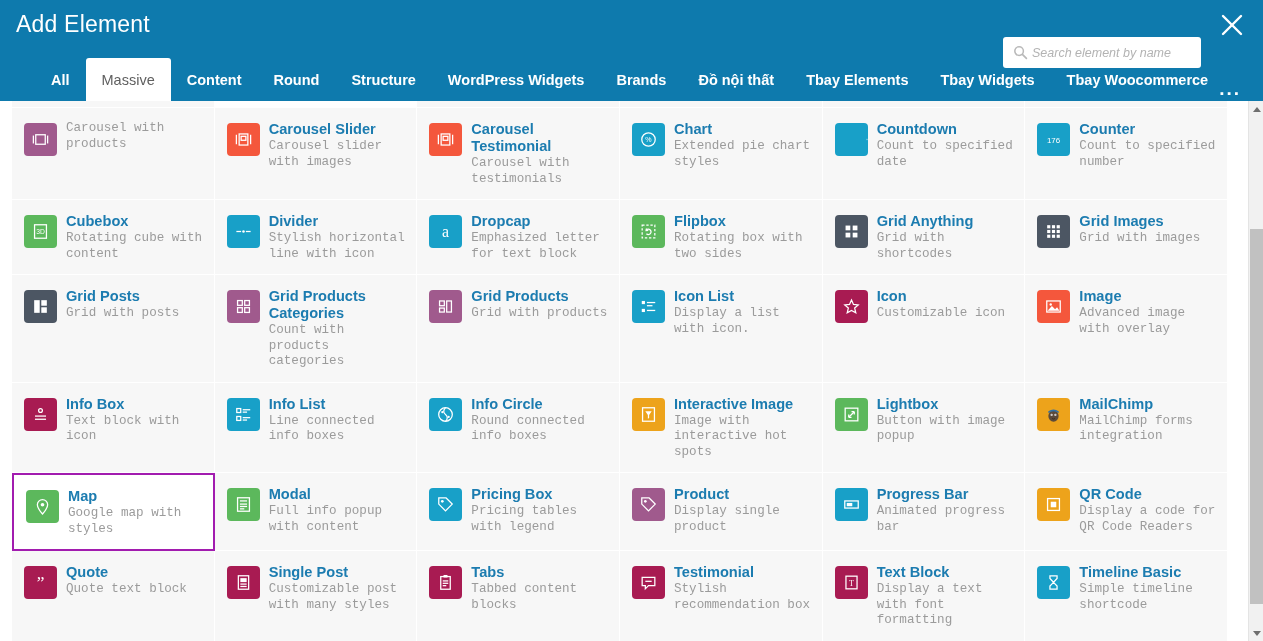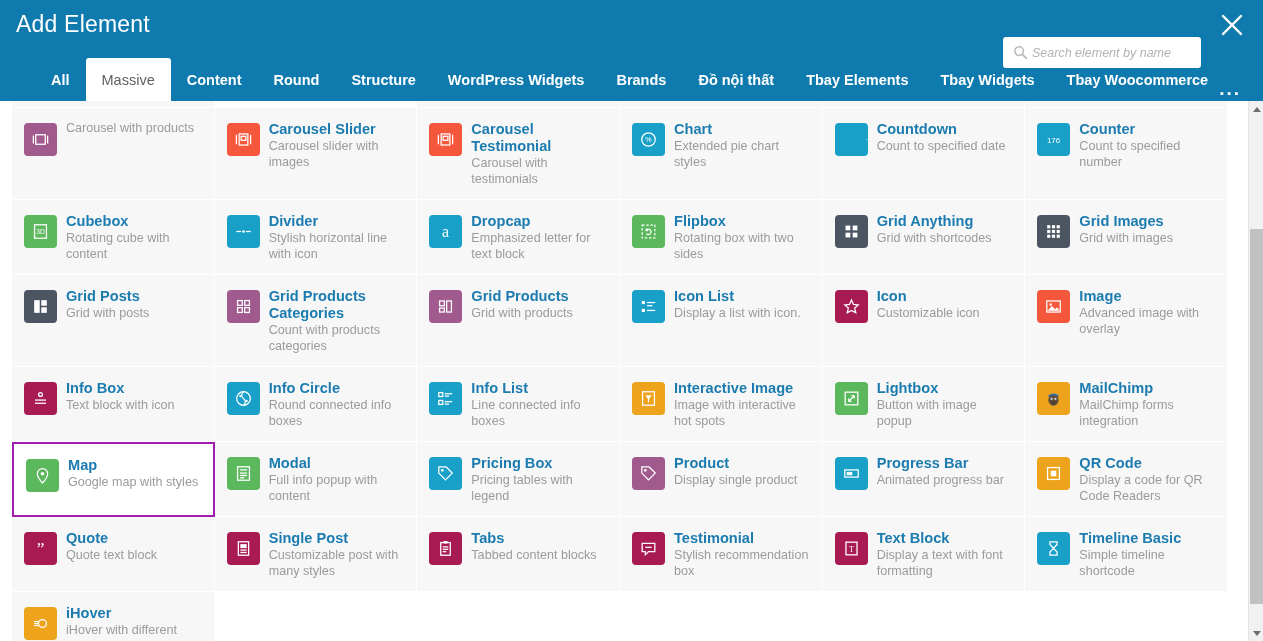--- a/index.html
+++ b/index.html
@@ -131,20 +131,21 @@
     color: #1c7cb0;
     font-size: 14.6px;
     font-weight: 700;
     line-height: 17px;
     margin-bottom: 1px;
   }
   .cell-desc {
     color: #9b9b9b;
     font-size: 12.6px;
     line-height: 15.5px;
+    font-family: Liberation Mono, monospace;
   }
   
   .cell.alt-font .cell-title { font-weight: 700; }
 
   
   .scrollbar {
     position: absolute; right: 0; top: 101px;
     width: 15px; height: 540px;
     background: #f1f1f1;
     border-left: 1px solid #e4e4e4;
@@ -465,45 +466,45 @@
             </svg>
           </div>
           <div class="cell-text">
             <div class="cell-title">Info Box</div>
             <div class="cell-desc">Text block with icon</div>
           </div>
         </div>
         <div class="cell">
           <div class="cell-icon" style="background: rgb(24, 160, 200);">
             <svg width="19" height="19" viewBox="0 0 24 24">
-              <circle cx="12" cy="12" r="8.6" style="fill:none;stroke:#fff;stroke-width:1.6"></circle>
-              <path d="M12 3.4 C9 6 9 10 12 12 C15 14 15 18 12 20.6" style="fill:none;stroke:#fff;stroke-width:1.6"></path>
-              <circle cx="8" cy="9" r="1.4" fill="#fff"></circle>
-              <circle cx="16" cy="15" r="1.4" fill="#fff"></circle>
-            </svg>
-          </div>
-          <div class="cell-text">
-            <div class="cell-title">Info Circle</div>
-            <div class="cell-desc">Round connected info boxes</div>
-          </div>
-        </div>
-        <div class="cell">
-          <div class="cell-icon" style="background: rgb(24, 160, 200);">
-            <svg width="19" height="19" viewBox="0 0 24 24">
               <rect x="3.5" y="4.5" width="5" height="5" style="fill:none;stroke:#fff;stroke-width:1.6"></rect>
               <rect x="3.5" y="14.5" width="5" height="5" style="fill:none;stroke:#fff;stroke-width:1.6"></rect>
               <line x1="11" y1="6" x2="20.5" y2="6" style="fill:none;stroke:#fff;stroke-width:1.6"></line>
               <line x1="11" y1="9" x2="16.5" y2="9" style="fill:none;stroke:#fff;stroke-width:1.6"></line>
               <line x1="11" y1="16" x2="20.5" y2="16" style="fill:none;stroke:#fff;stroke-width:1.6"></line>
               <line x1="11" y1="19" x2="16.5" y2="19" style="fill:none;stroke:#fff;stroke-width:1.6"></line>
             </svg>
           </div>
           <div class="cell-text">
             <div class="cell-title">Info List</div>
             <div class="cell-desc">Line connected info boxes</div>
+          </div>
+        </div>
+        <div class="cell">
+          <div class="cell-icon" style="background: rgb(24, 160, 200);">
+            <svg width="19" height="19" viewBox="0 0 24 24">
+              <circle cx="12" cy="12" r="8.6" style="fill:none;stroke:#fff;stroke-width:1.6"></circle>
+              <path d="M12 3.4 C9 6 9 10 12 12 C15 14 15 18 12 20.6" style="fill:none;stroke:#fff;stroke-width:1.6"></path>
+              <circle cx="8" cy="9" r="1.4" fill="#fff"></circle>
+              <circle cx="16" cy="15" r="1.4" fill="#fff"></circle>
+            </svg>
+          </div>
+          <div class="cell-text">
+            <div class="cell-title">Info Circle</div>
+            <div class="cell-desc">Round connected info boxes</div>
           </div>
         </div>
         <div class="cell">
           <div class="cell-icon" style="background: rgb(237, 163, 27);">
             <svg width="19" height="19" viewBox="0 0 24 24">
               <rect x="4.5" y="3.5" width="15" height="17" style="fill:none;stroke:#fff;stroke-width:1.6"></rect>
               <path d="M8 8 L16 8 L12.8 12.6 L12.8 16.5 L11.2 17.5 L11.2 12.6 Z" fill="#fff"></path>
             </svg>
           </div>
           <div class="cell-text">

